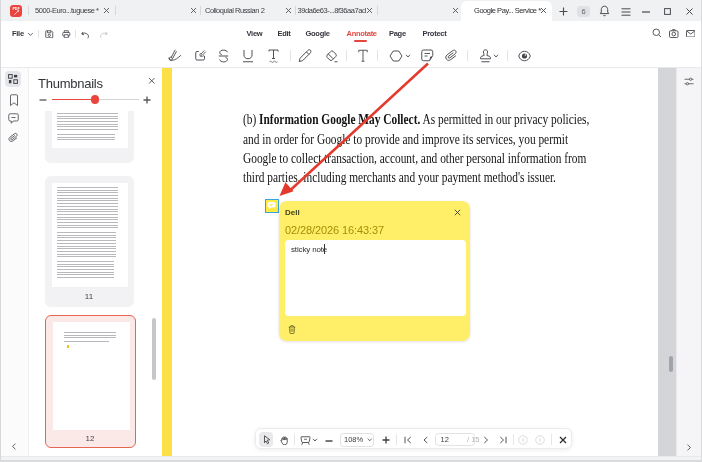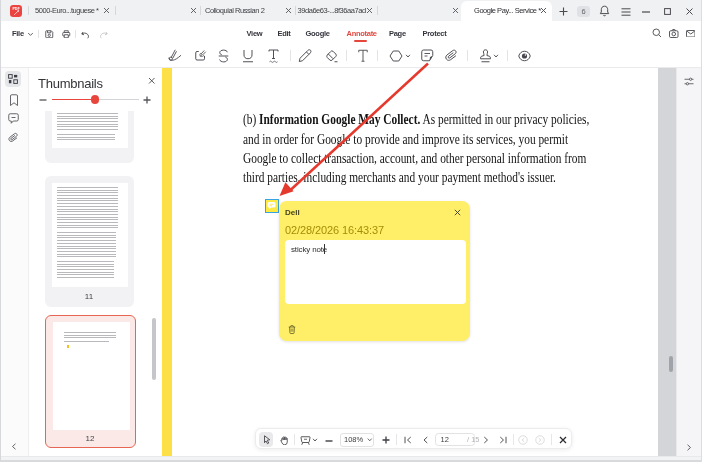--- a/index.html
+++ b/index.html
@@ -30,21 +30,21 @@
 #scrolltrack { position:absolute; left:496px; top:0; width:18px; height:389px; background:#d3d5d9; }
 #rightpanel { position:absolute; left:676px; top:68px; width:26px; height:389px; background:#f5f5f7; border-left:1px solid #e9e9eb; }
 #statusband { position:absolute; left:0; top:456px; width:702px; height:6px; background:#f2f3f5; border-top:1px solid #e8e9eb; }
 
 
 #doctext { position:absolute; left:71px; top:41.2px; font-family:"Liberation Serif", serif; font-size:15.5px; line-height:19.4px; color:#131313; white-space:nowrap; transform:scaleX(0.734); transform-origin:left top; }
 
 
 #noteicon { position:absolute; left:93px; top:130.5px; width:14px; height:14px; background:#ffe943; border:1.5px solid #38a3e3; }
 #notepopup { position:absolute; left:107px; top:133px; width:191px; height:140px; background:#ffee68; border-radius:8px; box-shadow:0 1px 3px rgba(0,0,0,0.12); }
-#notetext { position:absolute; left:6px; top:39px; width:181px; height:64px; background:#fff; border-radius:4px; }
+#notetext { position:absolute; left:6px; top:39px; width:181px; height:76px; background:#fff; border-radius:4px; }
 
 
 #bottombar { position:absolute; left:255px; top:428px; width:317px; height:21px; background:#fff; border:1px solid #ececee; border-radius:6px; box-shadow:0 1px 4px rgba(0,0,0,0.08); }
 .bdiv { position:absolute; top:5px; width:1px; height:11px; background:#e6e6e9; }
 
 
 .thumbnum { position:absolute; text-align:center; font-size:8px; color:#3f3f44; }
 .flines { position:absolute; background:repeating-linear-gradient(to bottom, #b9b9bd 0px, #b9b9bd 1px, transparent 1px, transparent 2.7px); }
 </style>
 </head>

